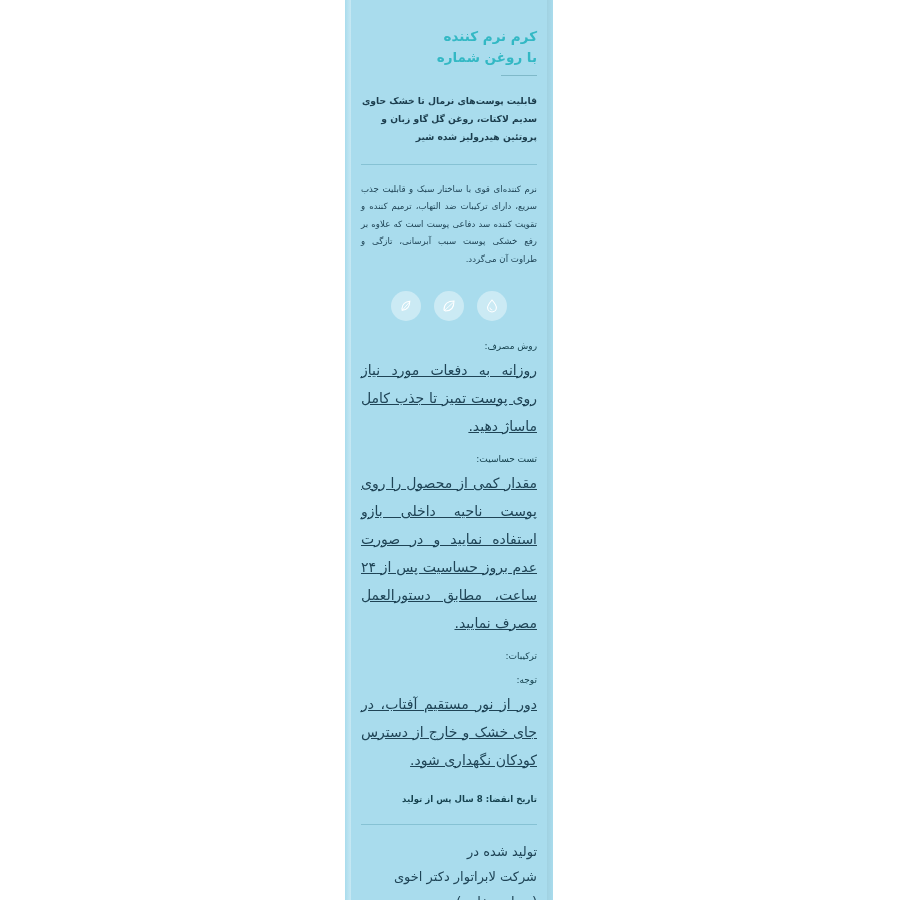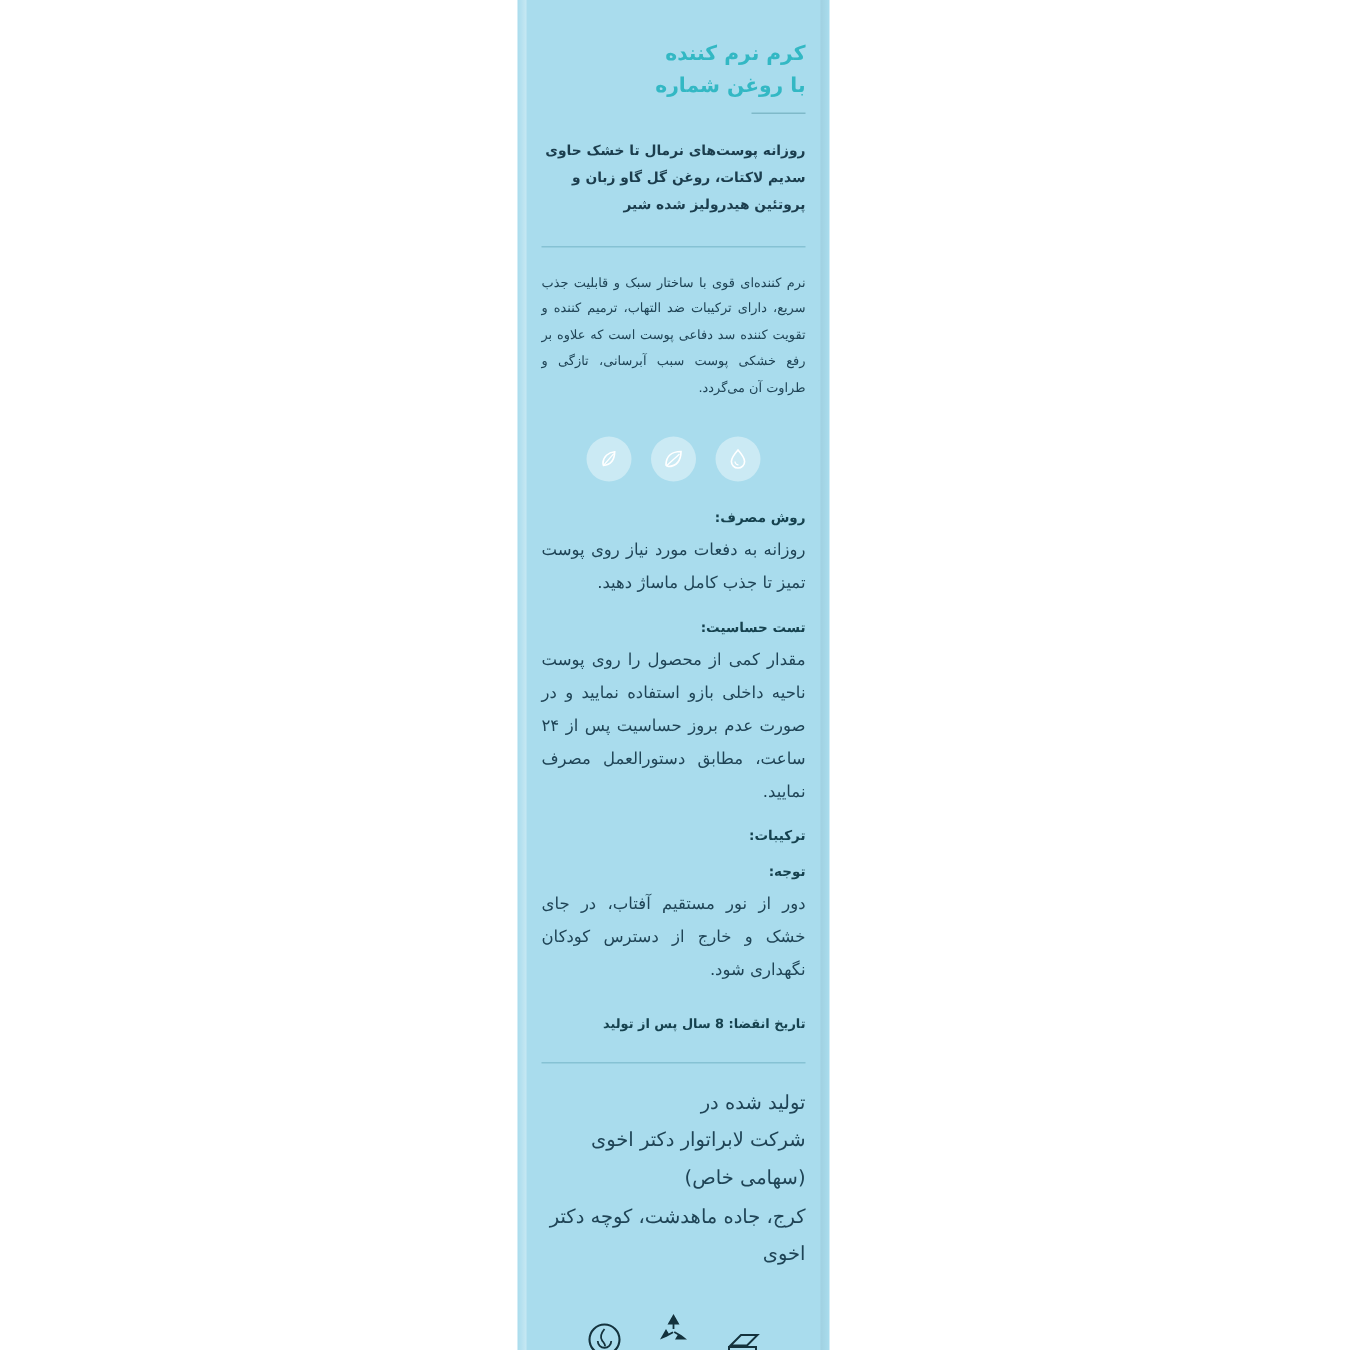--- a/index.html
+++ b/index.html
@@ -103,29 +103,30 @@
     background: #cbeaf4;
     display: flex;
     align-items: center;
     justify-content: center;
   }
   .icon-badge svg { display: block; }
   .section { margin-top: 14px; }
   .section-head {
     color: #16424f;
     font-size: 9px;
-    font-weight: bold;
+    font-weight: normal;
     margin-bottom: 5px;
   }
   .section-body {
     color: #1f4456;
-    font-size: 11px;
+    font-size: 14px;
     line-height: 2.0;
     text-align: justify;
     text-align-last: right;
+    text-decoration: underline;
   }
   .expiry {
     color: #16424f;
     font-size: 8.6px;
     font-weight: bold;
     margin-top: 20px;
   }
   .rule-bottom {
     height: 1px;
     background: #86c2d4;
@@ -165,21 +166,21 @@
 <div id="package">
   <div class="inner">
 
     <div class="title">
       <span>کرم نرم کننده</span>
       <span class="line2">با روغن شماره</span>
     </div>
     <div class="rule-short"></div>
     <div class="clear"></div>
 
-    <div class="subtitle">روزانه پوست‌های نرمال تا خشک حاوی سدیم لاکتات، روغن گل گاو زبان و پروتئین هیدرولیز شده شیر</div>
+    <div class="subtitle">قابلیت پوست‌های نرمال تا خشک حاوی سدیم لاکتات، روغن گل گاو زبان و پروتئین هیدرولیز شده شیر</div>
 
     <div class="rule-full"></div>
 
     <div class="body-text">نرم کننده‌ای قوی با ساختار سبک و قابلیت جذب سریع، دارای ترکیبات ضد التهاب، ترمیم کننده و تقویت کننده سد دفاعی پوست است که علاوه بر رفع خشکی پوست سبب آبرسانی، تازگی و طراوت آن می‌گردد.</div>
 
     <div class="icons">
       <div class="icon-badge">
         <svg width="16" height="16" viewBox="0 0 16 16" aria-hidden="true">
           <path d="M8 2 C8 2 3.6 7 3.6 9.6 A4.4 4.4 0 0 0 12.4 9.6 C12.4 7 8 2 8 2 Z" fill="none" stroke="#ffffff" stroke-width="1.1"></path>
           <path d="M6 9.6 a2.3 2.3 0 0 0 2.3 2.3" fill="none" stroke="#ffffff" stroke-width="0.9"></path>

